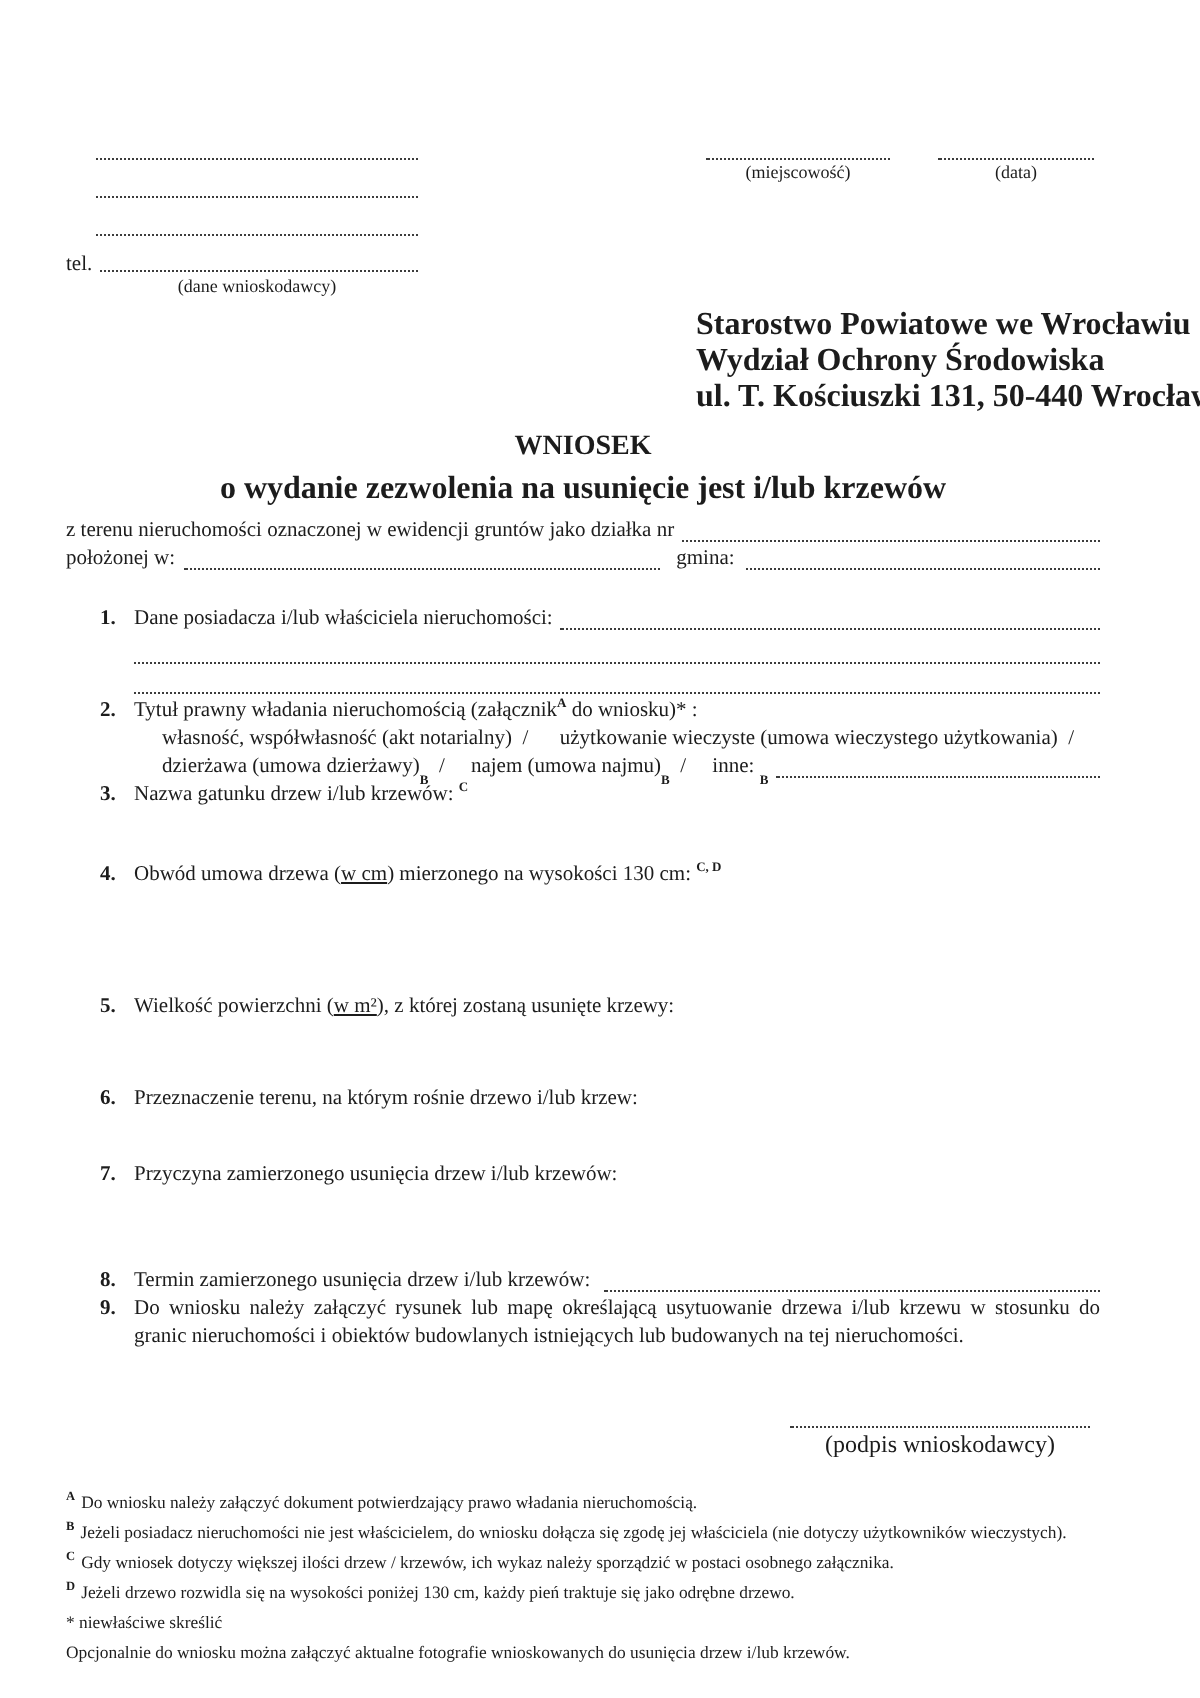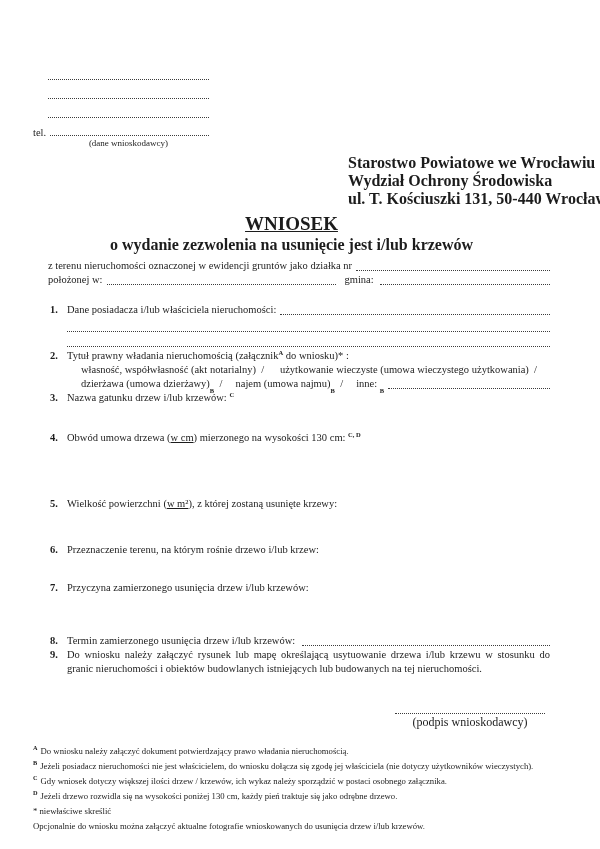--- a/index.html
+++ b/index.html
@@ -34,25 +34,25 @@
   .pd-col{text-align:center;}
   .pd-col .dotline{height:13px;}
   .pd-caption{font-size:9px;margin-top:1px;}
   .pd-place{width:92px;}
   .pd-date{width:78px;}
 
   
   .recipient{margin-top:5px;margin-left:315px;font-weight:bold;font-size:16px;line-height:18px;white-space:nowrap;}
 
   
-  .title{margin-top:8px;text-align:center;font-weight:bold;font-size:19px;line-height:16px;text-decoration:underline;}
+  .title{margin-top:8px;text-align:center;font-weight:bold;font-size:14px;line-height:16px;}
   .subtitle{margin-top:3px;text-align:center;font-weight:bold;font-size:16px;line-height:20px;}
 
   
-  .intro{margin-top:4px;margin-left:15px;line-height:14px;}
+  .intro{margin-top:4px;line-height:14px;}
   .intro .gmina-label{margin-left:8px;margin-right:2px;}
   .intro .fill-a{flex:1.35;}
   .intro .fill-b{flex:1;}
 
   
   .items{margin-top:16px;margin-left:17px;line-height:14px;}
   .item{display:flex;}
   .inum{width:17px;flex-shrink:0;font-weight:bold;}
   .ibody{flex:1;min-width:0;}
   .indent{padding-left:14px;font-family:Liberation Serif, serif;}
@@ -75,20 +75,30 @@
   <div class="top-row">
     <div class="applicant">
       <div class="dotline"></div>
       <div class="dotline"></div>
       <div class="dotline"></div>
       <div class="tel-row">
         <span>tel.</span>
         <span class="fill"></span>
       </div>
       <div class="applicant-caption">(dane wnioskodawcy)</div>
+    </div>
+    <div class="place-date">
+      <div class="pd-col pd-place">
+        <div class="dotline"></div>
+        <div class="pd-caption">(miejscowość)</div>
+      </div>
+      <div class="pd-col pd-date">
+        <div class="dotline"></div>
+        <div class="pd-caption">(data)</div>
+      </div>
     </div>
   </div>
 
   <div class="recipient">
     <div>Starostwo Powiatowe we Wrocławiu</div>
     <div>Wydział Ochrony Środowiska</div>
     <div>ul. T. Kościuszki 131, 50-440 Wrocław</div>
   </div>
 
   <div class="title">WNIOSEK</div>

